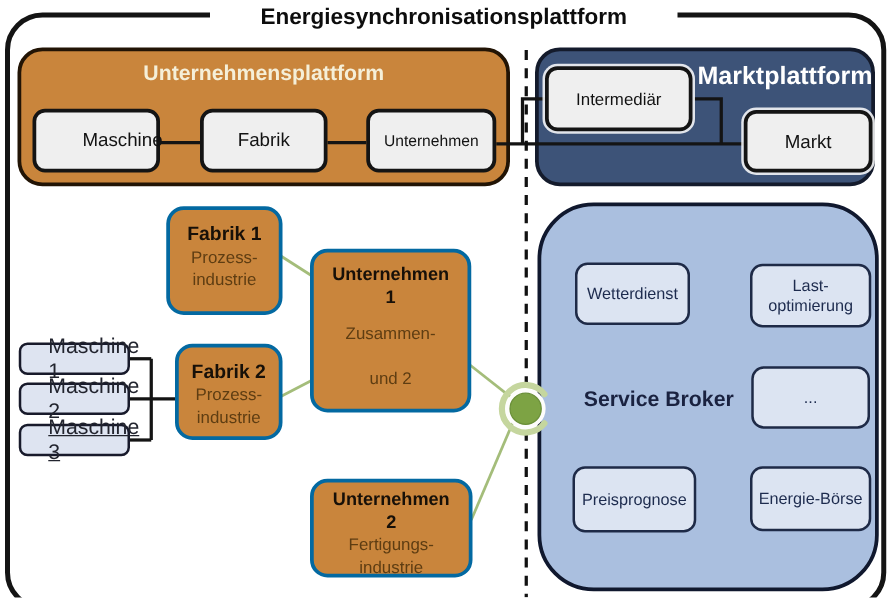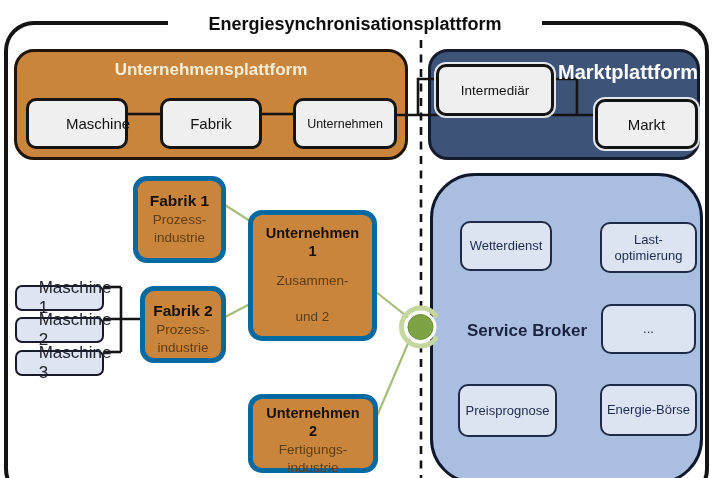--- a/index.html
+++ b/index.html
@@ -6,21 +6,21 @@
   body{
     width:713px;height:478px;overflow:hidden;background:#ffffff;
     font-family:"Liberation Sans", sans-serif;
     position:relative;
     --orange:#C9853C; --orange-border:#221405; --cream:#F5EFD8;
     --darkblue:#3D5378; --darkblue-border:#141B2C;
     --lightblue:#AABFDF; --litebox:#DCE4F2; --litebox-border:#1E2A47;
     --graybox:#EFEFEF; --ink:#141414; --navy-text:#1D2B4E;
     --brown:#5E3D12; --green-line:#A4BD7A; --green-node:#7DA344; --green-ring:#C5D69E;
   }
-  .abs{position:absolute;box-sizing:border-box;margin-top:11px;}
+  .abs{position:absolute;box-sizing:border-box;}
   
   .outer-frame{left:4px;top:10px;width:705px;height:478px;border:4px solid var(--ink);border-radius:30px;z-index:0;}
   .diagram-title{left:168px;top:0px;width:374px;text-align:center;background:#ffffff;
     font-size:18px;font-weight:bold;color:#0d0d0d;padding:3px 0;z-index:6;}
   
   .orange-container{left:14px;top:38px;width:394px;height:111px;background:var(--orange);
     border:3px solid var(--orange-border);border-radius:20px;z-index:1;}
   .orange-container .container-title{margin-top:8px;text-align:center;font-size:17px;font-weight:bold;color:var(--cream);}
   .blue-container{left:428px;top:38px;width:272px;height:111px;background:var(--darkblue);
     border:3px solid var(--darkblue-border);border-radius:20px;z-index:1;}
@@ -30,34 +30,34 @@
   .sb-label{left:460px;top:310px;width:134px;text-align:center;font-size:17px;font-weight:bold;color:#1A2240;z-index:3;}
   
   .gray-box{background:var(--graybox);border:3px solid var(--ink);border-radius:10px;
     display:flex;align-items:center;justify-content:center;font-weight:normal;color:#121212;z-index:3;}
   .halo{box-shadow:0 0 0 2px rgba(255,255,255,0.85);}
   .lite-box{background:var(--litebox);border:2.5px solid var(--litebox-border);border-radius:10px;
     display:flex;flex-direction:column;align-items:center;justify-content:center;
     font-size:13px;line-height:1.2;color:var(--navy-text);text-align:center;z-index:3;}
   .machine-box{background:#DEE4F1;border:2.5px solid #181A2B;border-radius:7px;
     display:flex;align-items:center;justify-content:center;font-size:17px;color:#22242E;z-index:3;padding-left:31px;}
-  .orange-node{background:var(--orange);border:5px solid #0369a1;border-radius:14px;
+  .orange-node{background:var(--orange);border:3px solid #0369a1;border-radius:14px;
     text-align:center;color:#171008;z-index:3;}
   .orange-node .node-title{font-weight:bold;font-size:15.5px;line-height:1.15;}
   .orange-node .node-sub{font-size:13.5px;line-height:1.22;color:var(--brown);}
   .spacer{display:block;height:11px;}
   
   .b-maschine{left:26px;top:87px;width:102px;height:51px;font-size:15px;padding-left:42px;}
   .b-fabrik{left:160px;top:87px;width:102px;height:51px;font-size:15px;}
   .b-unternehmen{left:293px;top:87px;width:104px;height:51px;font-size:12.5px;}
   .b-intermediaer{left:436px;top:53px;width:118px;height:52px;font-size:13.5px;}
   .b-markt{left:595px;top:88px;width:103px;height:50px;font-size:15px;}
   .m1{left:15px;top:274px;width:89px;height:26px;}
   .m2{left:15px;top:306px;width:89px;height:26px;}
-  .m3{left:15px;top:339px;width:89px;height:26px;}
+  .m3{left:15px;top:339px;width:89px;height:26px;text-decoration:underline;}
   .n-fabrik1{left:133px;top:165px;width:93px;height:87px;padding-top:11px;}
   .n-fabrik2{left:140px;top:275px;width:86px;height:77px;padding-top:11px;}
   .n-u1{left:248px;top:199px;width:129px;height:131px;padding-top:9px;}
   .n-u1 .node-title{font-size:14.5px;}
   .n-u2{left:248px;top:383px;width:130px;height:79px;padding-top:5px;}
   .n-u2 .node-title{font-size:14.5px;}
   .sb-wetterdienst{left:460px;top:210px;width:92px;height:50px;}
   .sb-lastopt{left:600px;top:211px;width:97px;height:51px;}
   .sb-dots{left:601px;top:293px;width:95px;height:50px;}
   .sb-preis{left:458px;top:373px;width:99px;height:53px;}

